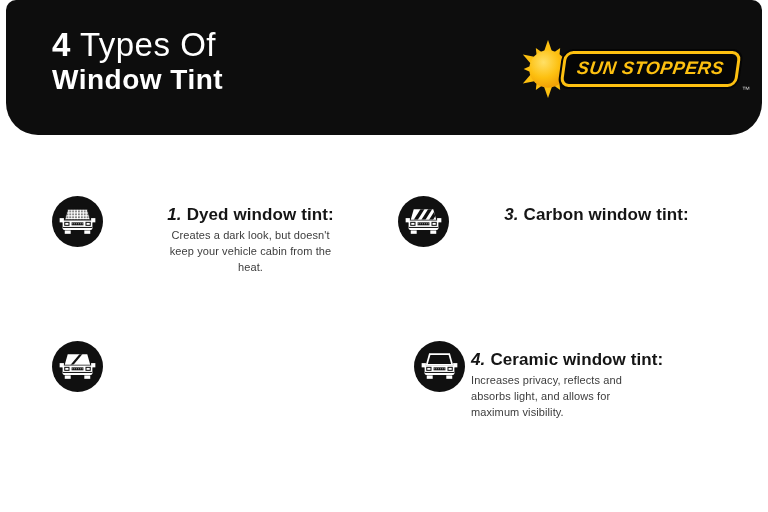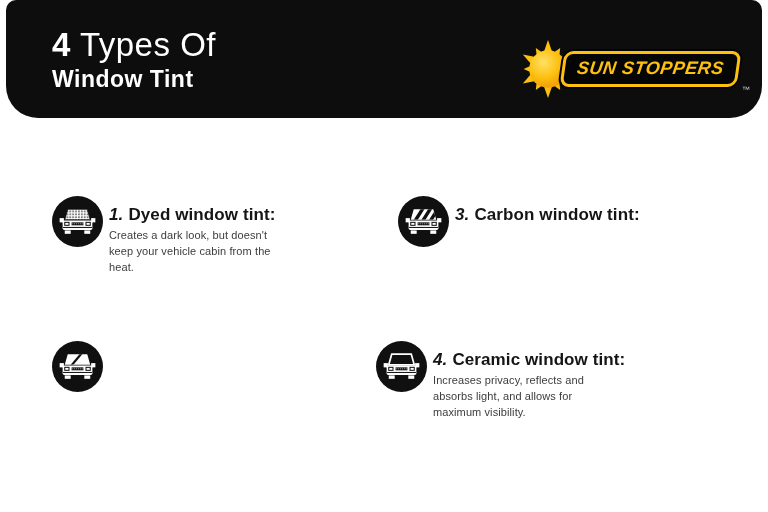--- a/index.html
+++ b/index.html
@@ -3,31 +3,31 @@
 <meta charset="utf-8">
 <style>
   * { margin: 0; padding: 0; box-sizing: border-box; }
   html, body { width: 768px; height: 512px; background: #ffffff; overflow: hidden; }
   body { font-family: "Liberation Sans", sans-serif; position: relative; }
 
   .canvas { position: absolute; inset: 0; background: #ffffff; }
 
   
   .header {
-    position: absolute; left: 6px; top: 0; width: 756px; height: 118px;
+    position: absolute; left: 6px; top: 0; width: 756px; height: 135px;
     background: #0d0d0d;
     border-radius: 10px 10px 32px 32px;
   }
   .title {
     position: absolute; left: 46px; top: 27px;
     color: #ffffff; letter-spacing: 0.5px; line-height: 35px;
   }
   .title .ln1 { font-size: 33px; font-weight: 400; }
   .title .ln1 .num { font-weight: 700; }
-  .title .ln2 { font-size: 23px; font-weight: 700; }
+  .title .ln2 { font-size: 28px; font-weight: 700; }
 
   
   .logo {
     position: absolute; left: 512px; top: 36px; height: 66px;
     display: flex; align-items: center;
   }
   .logo .sun-svg { position: relative; z-index: 1; }
   .badge {
     position: relative; z-index: 2; margin-left: -16px;
     background: #050505; border: 3px solid #fdc010; border-radius: 9px;
@@ -40,24 +40,24 @@
     color: #fdc010; font-weight: 700; font-style: italic;
     font-size: 18px; letter-spacing: 0.5px; white-space: nowrap;
   }
   .tm { align-self: flex-end; margin: 0 0 8px 3px; font-size: 8px; color: #cfcfcf; }
 
   
   .item {
     position: absolute; width: 340px;
     display: flex; align-items: flex-start; gap: 6px;
   }
-  .pos-1 { left: 52px;  top: 196px; }
-  .pos-3 { left: 398px; top: 196px; }
+  .pos-1 { left: 52px;  top: 196px; text-align: center; }
+  .pos-3 { left: 398px; top: 196px; text-align: center; }
   .pos-2 { left: 52px;  top: 341px; }
-  .pos-4 { left: 376px; top: 341px; }
+  .pos-4 { left: 414px; top: 341px; }
 
   .car-wrap { flex: 0 0 51px; }
 
   .item-text { margin-top: 9px; width: 286px; }
   .item-heading {
     font-size: 17px; font-weight: 700; color: #151515;
     letter-spacing: 0.1px; margin-bottom: 2px; white-space: nowrap;
   }
   .item-heading .num { font-style: italic; margin-right: 5px; }
   .item-body {

